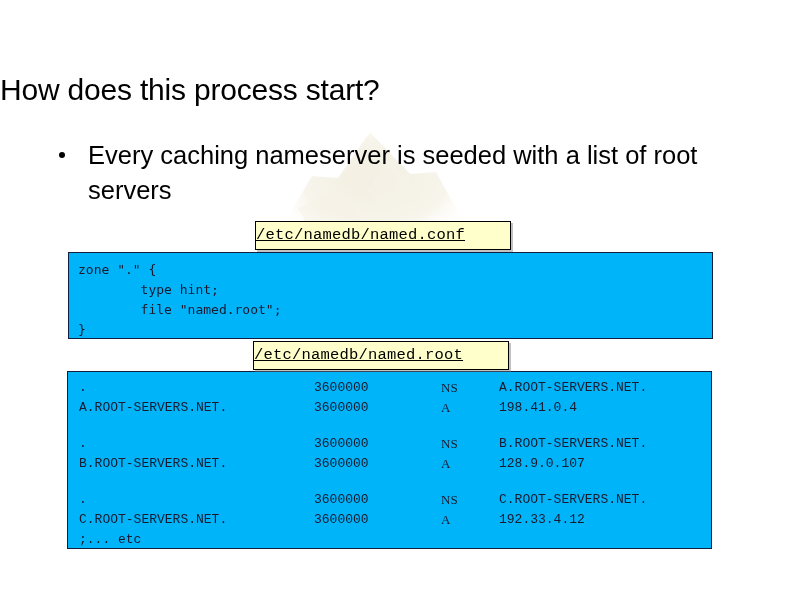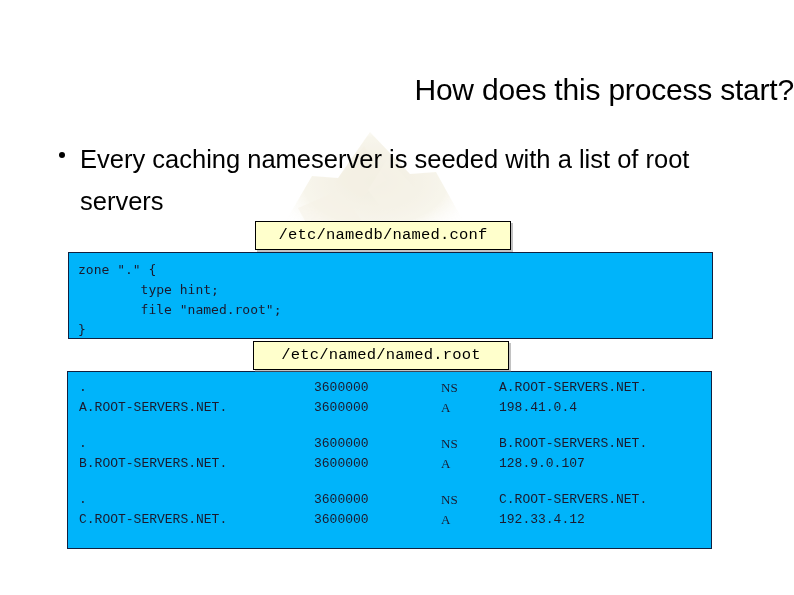--- a/index.html
+++ b/index.html
@@ -25,21 +25,21 @@
     height: 118px;
     pointer-events: none;
     opacity: 0.55;
   }
 
   #slide-title {
     position: absolute;
     left: 0;
     top: 53px;
     width: 794px;
-    text-align: right;
+    text-align: left;
     font-size: 30px;
     font-weight: normal;
     color: #000000;
     letter-spacing: -0.2px;
     white-space: nowrap;
   }
 
   #bullet-block {
     position: absolute;
     left: 56px;
@@ -49,41 +49,41 @@
   #bullet-marker {
     position: absolute;
     left: 3px;
     top: 14px;
     width: 6px;
     height: 6px;
     background: #000000;
     border-radius: 50%;
   }
   #bullet-text {
-    margin-left: 24px;
+    margin-left: 32px;
     font-size: 25.5px;
-    line-height: 42px;
+    line-height: 35px;
     color: #000000;
     width: 690px;
   }
 
   
   .file-label {
     position: absolute;
     box-sizing: border-box;
     background: #ffffcc;
     border: 1px solid #000000;
     font-family: "Liberation Mono", monospace;
     font-size: 15.5px;
     color: #000000;
-    text-align: center;
     letter-spacing: 0.2px;
     white-space: nowrap;
     z-index: 3;
     box-shadow: 2px 2px 0 rgba(120,120,120,0.45);
+    text-decoration: underline;
   }
   #label-named-conf {
     left: 255px;
     top: 221px;
     width: 256px;
     height: 29px;
     line-height: 27px;
   }
   #label-named-root {
     left: 253px;
@@ -178,21 +178,21 @@
 
 <div class="file-label" id="label-named-conf">/etc/namedb/named.conf</div>
 
 <div class="code-panel" id="named-conf-panel">
   <pre class="conf-lines">zone "." {
         type hint;
         file "named.root";
 }</pre>
 </div>
 
-<div class="file-label" id="label-named-root">/etc/named/named.root</div>
+<div class="file-label" id="label-named-root">/etc/namedb/named.root</div>
 
 <div class="code-panel" id="named-root-panel">
   <div id="root-records">
       <div class="record-group">
         <div class="record-row">
           <span class="col-name">.</span>
           <span class="col-ttl">3600000</span>
           <span class="col-type">NS</span>
           <span class="col-value">A.ROOT-SERVERS.NET.</span>
         </div>
@@ -223,15 +223,18 @@
           <span class="col-ttl">3600000</span>
           <span class="col-type">NS</span>
           <span class="col-value">C.ROOT-SERVERS.NET.</span>
         </div>
         <div class="record-row">
           <span class="col-name">C.ROOT-SERVERS.NET.</span>
           <span class="col-ttl">3600000</span>
           <span class="col-type">A</span>
           <span class="col-value">192.33.4.12</span>
         </div>
+        <div class="record-row">
+          <span class="trailing-comment">;... etc</span>
+        </div>
       </div>
     </div>
 </div>
 
 </body></html>

